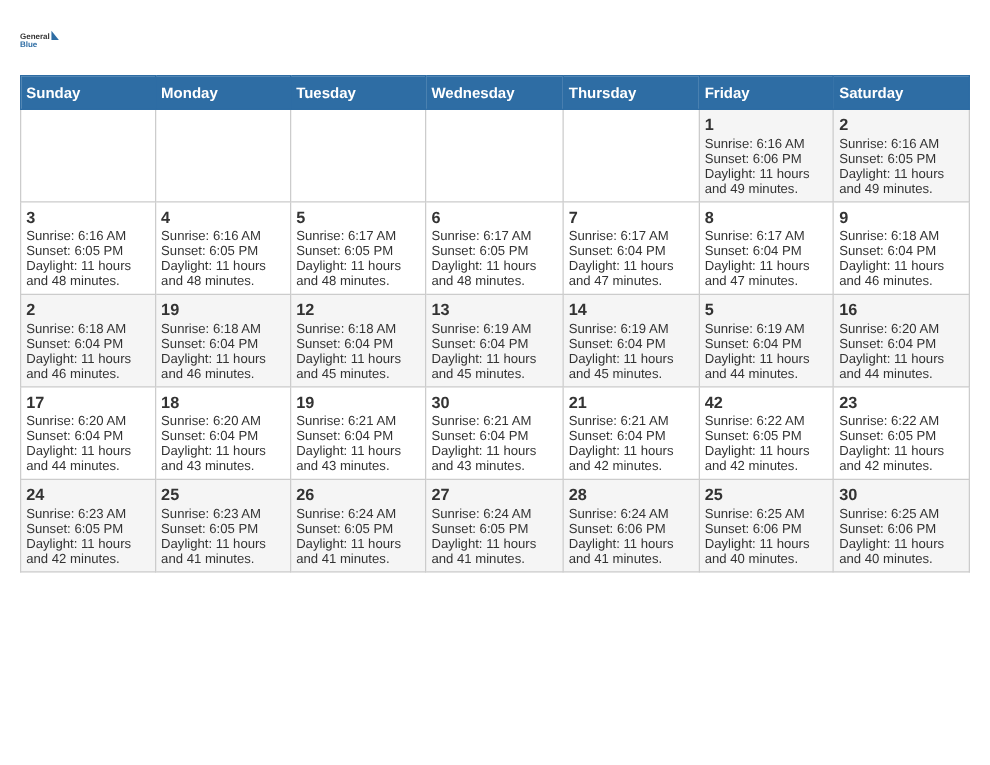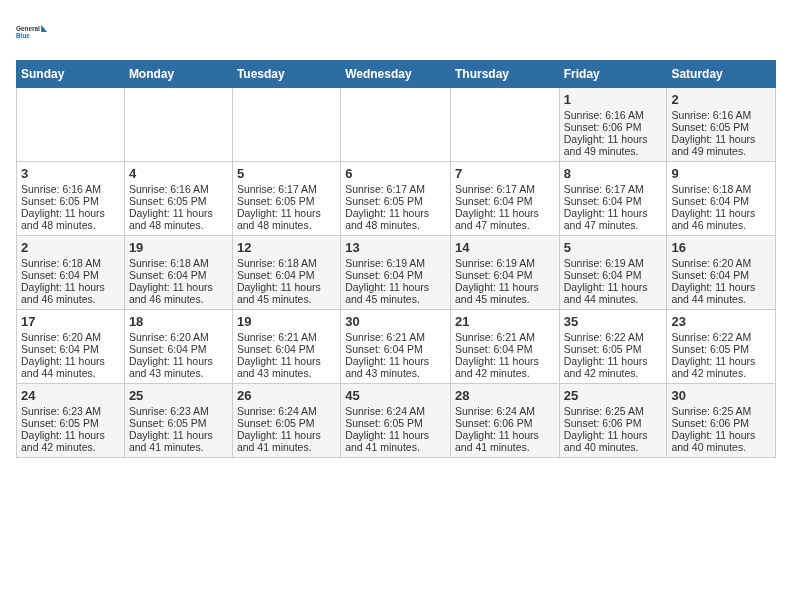--- a/index.html
+++ b/index.html
@@ -243,21 +243,21 @@
           <div>Sunset: 6:04 PM</div>
           <div>Daylight: 11 hours and 43 minutes.</div>
         </td>
         <td>
           <span class="day-num">21</span>
           <div>Sunrise: 6:21 AM</div>
           <div>Sunset: 6:04 PM</div>
           <div>Daylight: 11 hours and 42 minutes.</div>
         </td>
         <td>
-          <span class="day-num">35</span>
+          <span class="day-num">42</span>
           <div>Sunrise: 6:22 AM</div>
           <div>Sunset: 6:05 PM</div>
           <div>Daylight: 11 hours and 42 minutes.</div>
         </td>
         <td>
           <span class="day-num">23</span>
           <div>Sunrise: 6:22 AM</div>
           <div>Sunset: 6:05 PM</div>
           <div>Daylight: 11 hours and 42 minutes.</div>
         </td>
@@ -275,21 +275,21 @@
           <div>Sunset: 6:05 PM</div>
           <div>Daylight: 11 hours and 41 minutes.</div>
         </td>
         <td>
           <span class="day-num">26</span>
           <div>Sunrise: 6:24 AM</div>
           <div>Sunset: 6:05 PM</div>
           <div>Daylight: 11 hours and 41 minutes.</div>
         </td>
         <td>
-          <span class="day-num">45</span>
+          <span class="day-num">27</span>
           <div>Sunrise: 6:24 AM</div>
           <div>Sunset: 6:05 PM</div>
           <div>Daylight: 11 hours and 41 minutes.</div>
         </td>
         <td>
           <span class="day-num">28</span>
           <div>Sunrise: 6:24 AM</div>
           <div>Sunset: 6:06 PM</div>
           <div>Daylight: 11 hours and 41 minutes.</div>
         </td>

